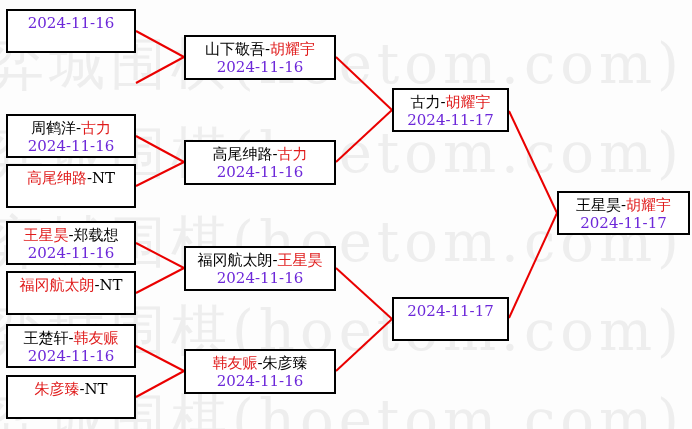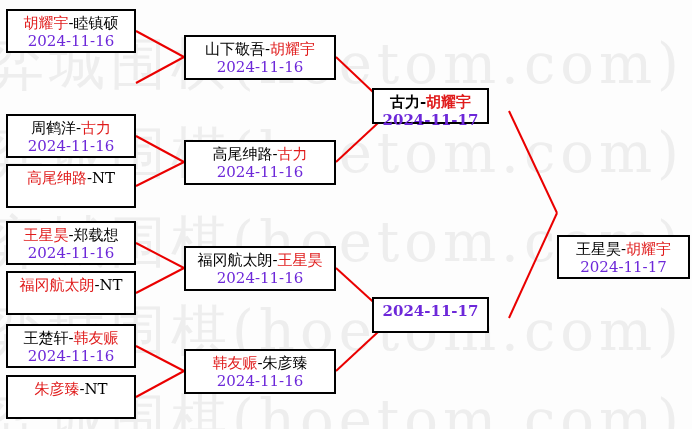--- a/index.html
+++ b/index.html
@@ -51,22 +51,22 @@
     padding-top: 3px;
     font-size: 15px;
     line-height: 18px;
     z-index: 2;
     color: #000000;
   }
   .box .red { color: var(--winner-red); }
   .box .date { font-size: 15px; color: #6d28d9; }
   .r1 { left: 6px;   width: 130px; height: 44px; }
   .r2 { left: 184px; width: 152px; height: 45px; }
-  .r3 { left: 372px; width: 117px; height: 36px; font-weight: bold; }
-  .rf { left: 557px; width: 133px; height: 44px; margin-top: 44px; }
+  .r3 { left: 392px; width: 117px; height: 44px; }
+  .rf { left: 557px; width: 133px; height: 44px; }
 </style>
 </head>
 <body>
 
 <div class="stage">
 
   <div class="wm" style="top:36px">弈城围棋(hoetom.com) 弈城围棋(hoetom.com)</div>
   <div class="wm" style="top:125px">弈城围棋(hoetom.com) 弈城围棋(hoetom.com)</div>
   <div class="wm" style="top:214px">弈城围棋(hoetom.com) 弈城围棋(hoetom.com)</div>
   <div class="wm" style="top:303px">弈城围棋(hoetom.com) 弈城围棋(hoetom.com)</div>
@@ -83,21 +83,20 @@
     <line x1="136" y1="397" x2="184" y2="371"></line>
     <line x1="336" y1="57" x2="392" y2="110"></line>
     <line x1="336" y1="162" x2="392" y2="110"></line>
     <line x1="336" y1="268" x2="392" y2="319"></line>
     <line x1="336" y1="371" x2="392" y2="319"></line>
     <line x1="509" y1="111" x2="557" y2="213"></line>
     <line x1="509" y1="318" x2="557" y2="213"></line>
   </svg>
 
   <div class="box r1" style="top:9px">
-    <div><span></span><span class="red">胡耀宇</span><span>-睦镇硕</span></div>
     <div class="date">2024-11-16</div>
   </div>
   <div class="box r1" style="top:114px">
     <div><span>周鹤洋-</span><span class="red">古力</span><span></span></div>
     <div class="date">2024-11-16</div>
   </div>
   <div class="box r1" style="top:164px">
     <div><span></span><span class="red">高尾绅路</span><span>-NT</span></div>
     <div class="date"></div>
   </div>

